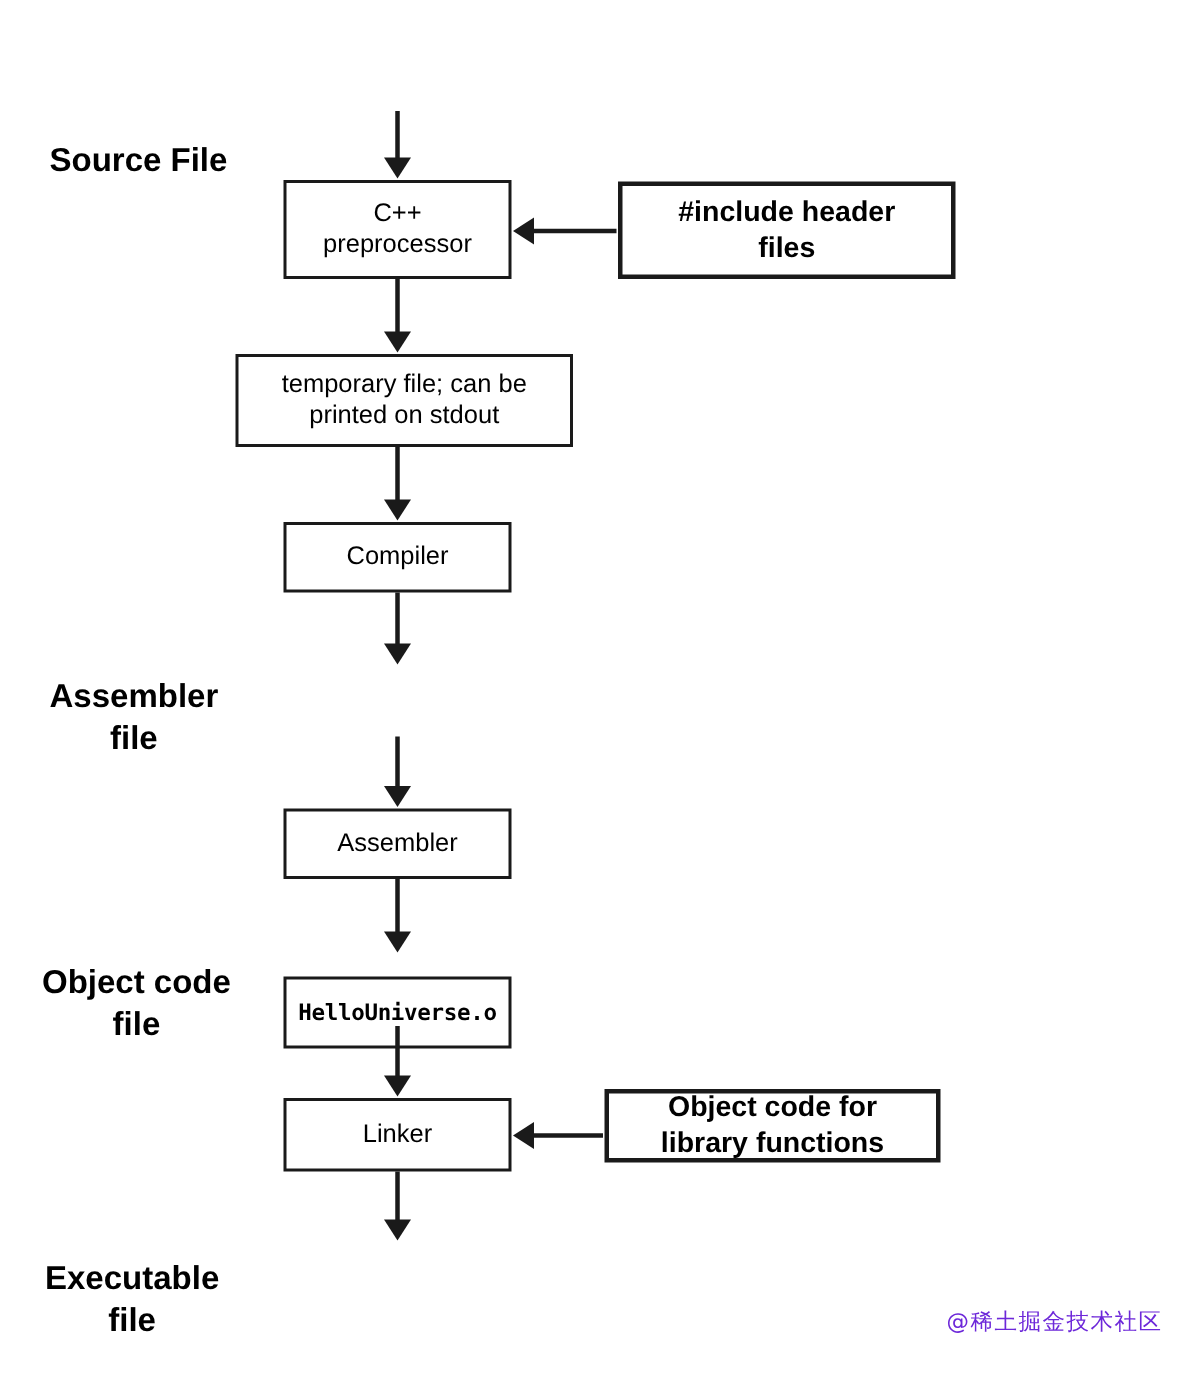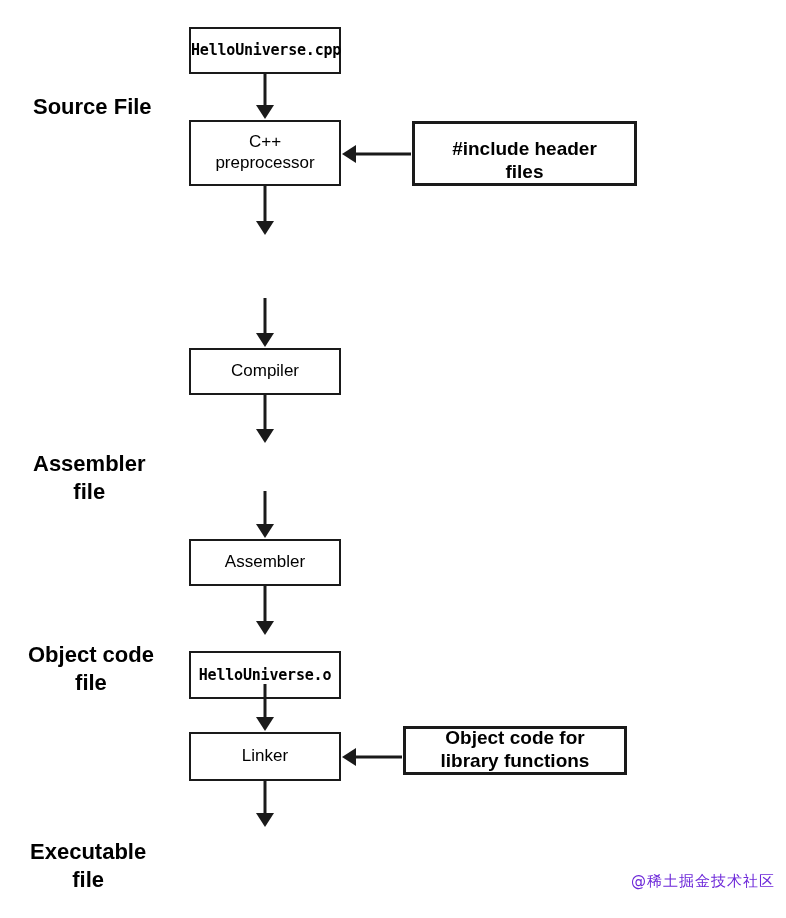--- a/index.html
+++ b/index.html
@@ -24,21 +24,20 @@
     background: #ffffff;
     border: 2px solid #1a1a1a;
     display: flex;
     align-items: center;
     justify-content: center;
     text-align: center;
     line-height: 1.22;
   }
   .node.thick {
     border-width: 3px;
-    align-items: flex-end;
   }
   .node .txt {
     display: block;
     width: 100%;
     white-space: pre-line;
   }
   .mono {
     font-family: "DejaVu Sans Mono", monospace;
     font-weight: bold;
     font-size: 15px;
@@ -83,30 +82,31 @@
 <div id="canvas">
 
   <div class="stage-label" style="left: 33px; top: 93px;">Source File</div>
   <div class="stage-label" style="left: 33px; top: 450px;">Assembler
 file</div>
   <div class="stage-label" style="left: 28px; top: 641px;">Object code
 file</div>
   <div class="stage-label" style="left: 30px; top: 838px;">Executable
 file</div>
 
-  <div class="node" style="left: 189px; top: 27px; width: 152px; height: 47px;">
-    <span class="txt mono">HelloUniverse.cpp</span>
-  </div>
   <div class="node" style="left: 189px; top: 120px; width: 152px; height: 66px;">
     <span class="txt sans">C++
 preprocessor</span>
   </div>
   <div class="node thick" style="left: 412px; top: 121px; width: 225px; height: 65px;">
     <span class="txt sans-bold">#include header
 files</span>
+  </div>
+  <div class="node" style="left: 157px; top: 236px; width: 225px; height: 62px;">
+    <span class="txt sans">temporary file; can be
+printed on stdout</span>
   </div>
   <div class="node" style="left: 189px; top: 348px; width: 152px; height: 47px;">
     <span class="txt sans">Compiler</span>
   </div>
   <div class="node" style="left: 189px; top: 539px; width: 152px; height: 47px;">
     <span class="txt sans">Assembler</span>
   </div>
   <div class="node" style="left: 189px; top: 651px; width: 152px; height: 48px;">
     <span class="txt mono">HelloUniverse.o</span>
   </div>

